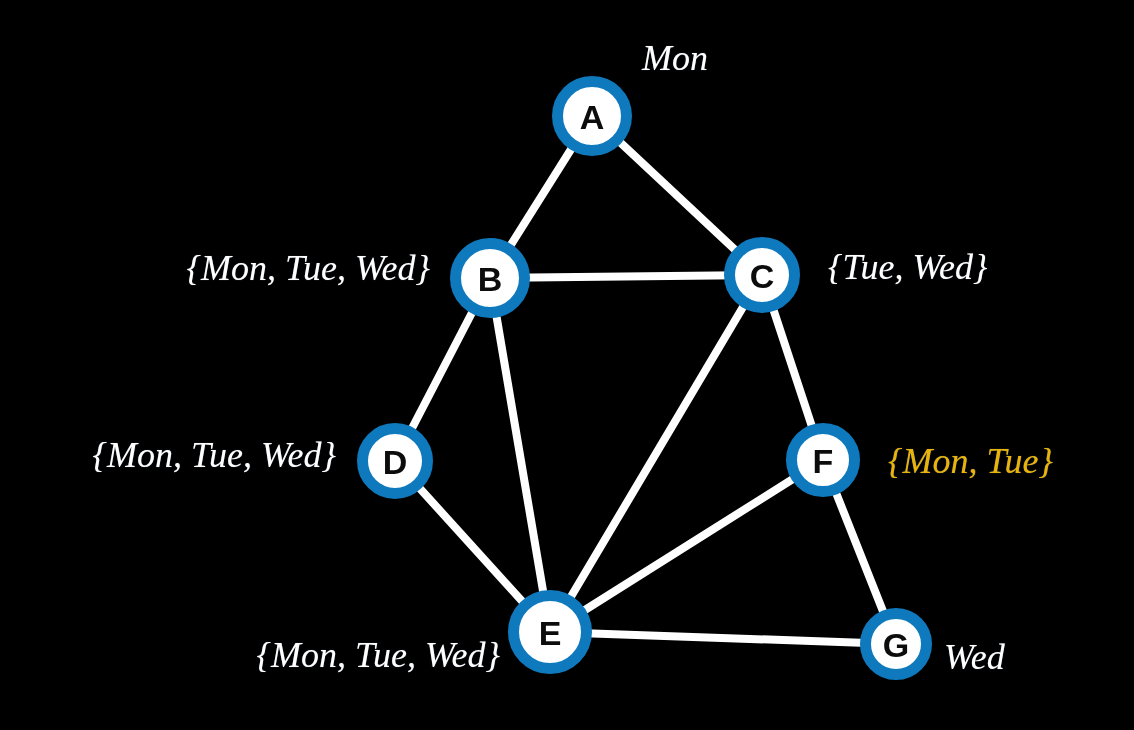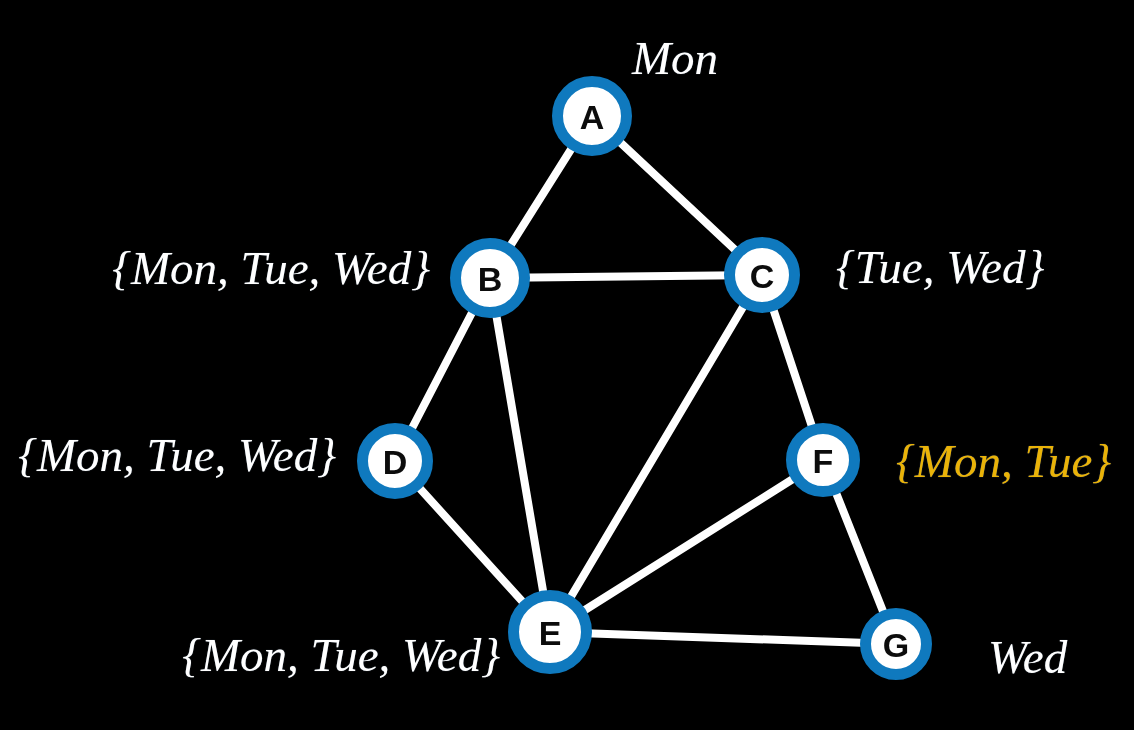--- a/index.html
+++ b/index.html
@@ -39,31 +39,30 @@
     font-weight: bold;
     font-size: 34px;
     text-anchor: middle;
     dominant-baseline: central;
   }
   .domain-label {
     position: absolute;
     color: #ffffff;
     font-family: "Liberation Serif", "DejaVu Serif", serif;
     font-style: italic;
-    font-size: 47px;
+    font-size: 36px;
     line-height: 1;
     white-space: nowrap;
     text-shadow: 0 0 1px rgba(160,190,220,0.55);
   }
   .domain-label.align-right {
     transform: translate(-100%, -50%);
   }
   .domain-label.align-left {
     transform: translate(0, -50%);
-    margin-left: 8px;
   }
   .domain-label.align-center {
     transform: translate(-50%, -50%);
   }
 </style>
 </head>
 <body>
 
 <div id="stage">
   <svg id="graph-svg" viewBox="0 0 1134 730" xmlns="http://www.w3.org/2000/svg">
@@ -111,15 +110,15 @@
         </g>
       </g>
   </svg>
   <div id="labels-layer">
       <div class="domain-label align-center" style="left: 675px; top: 58px; color: rgb(255, 255, 255);">Mon</div>
       <div class="domain-label align-right" style="left: 430px; top: 268px; color: rgb(255, 255, 255);">{Mon, Tue, Wed}</div>
       <div class="domain-label align-left" style="left: 828px; top: 267px; color: rgb(255, 255, 255);">{Tue, Wed}</div>
       <div class="domain-label align-right" style="left: 336px; top: 455px; color: rgb(255, 255, 255);">{Mon, Tue, Wed}</div>
       <div class="domain-label align-left" style="left: 888px; top: 461px; color: #eab308;">{Mon, Tue}</div>
       <div class="domain-label align-right" style="left: 500px; top: 655px; color: rgb(255, 255, 255);">{Mon, Tue, Wed}</div>
-      <div class="domain-label align-left" style="left: 980px; top: 657px; color: rgb(255, 255, 255);">Wed</div>
+      <div class="domain-label align-left" style="left: 944px; top: 657px; color: rgb(255, 255, 255);">Wed</div>
     </div>
 </div>
 
 </body></html>

